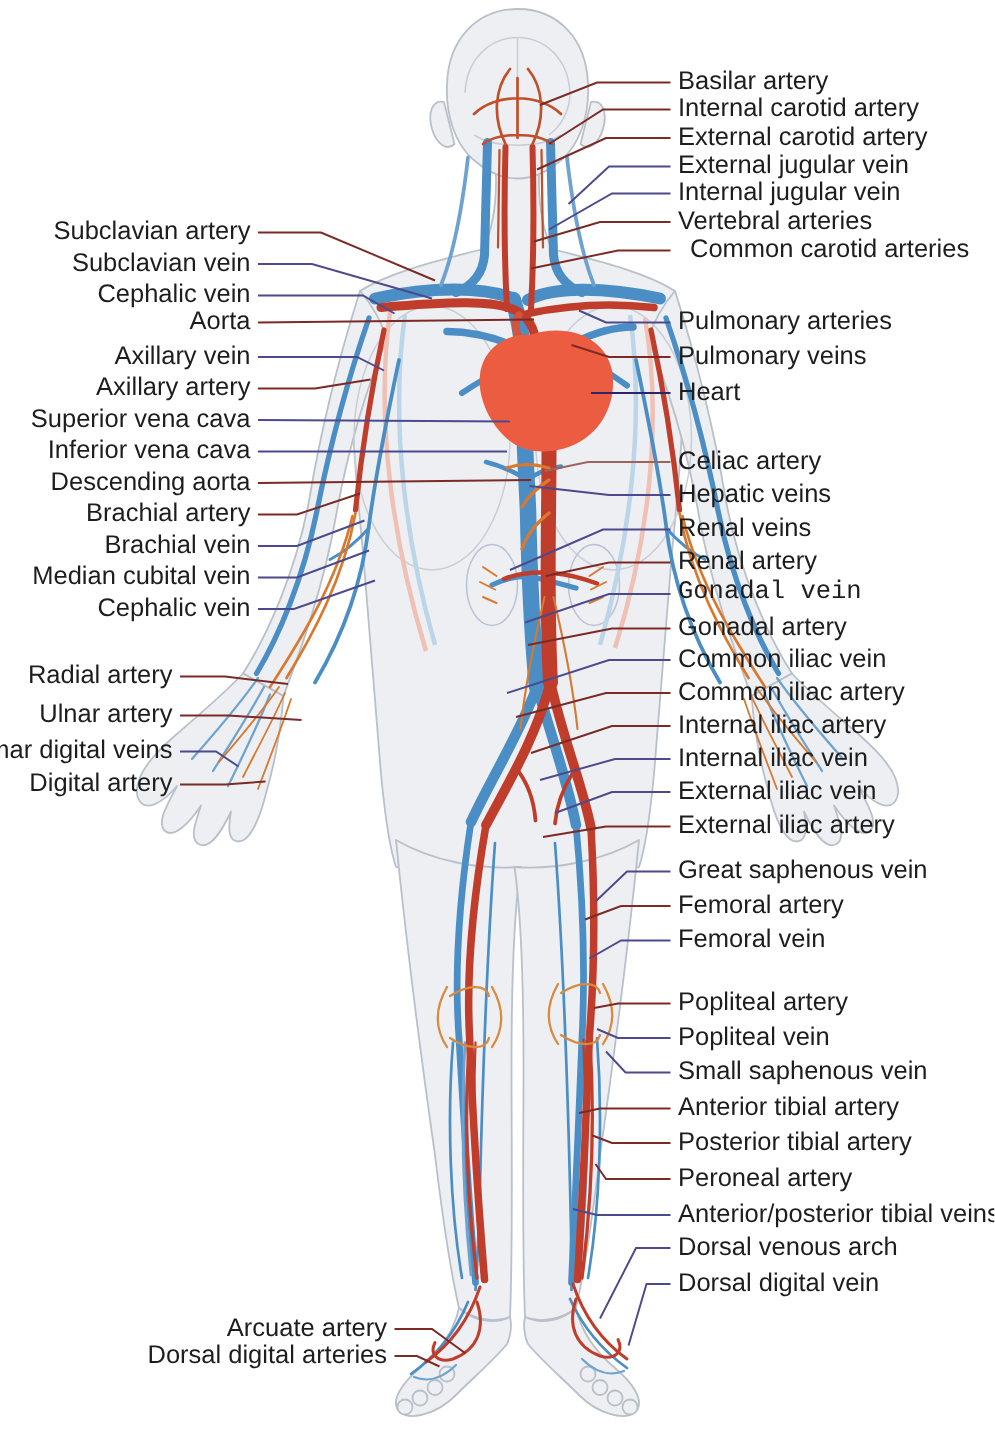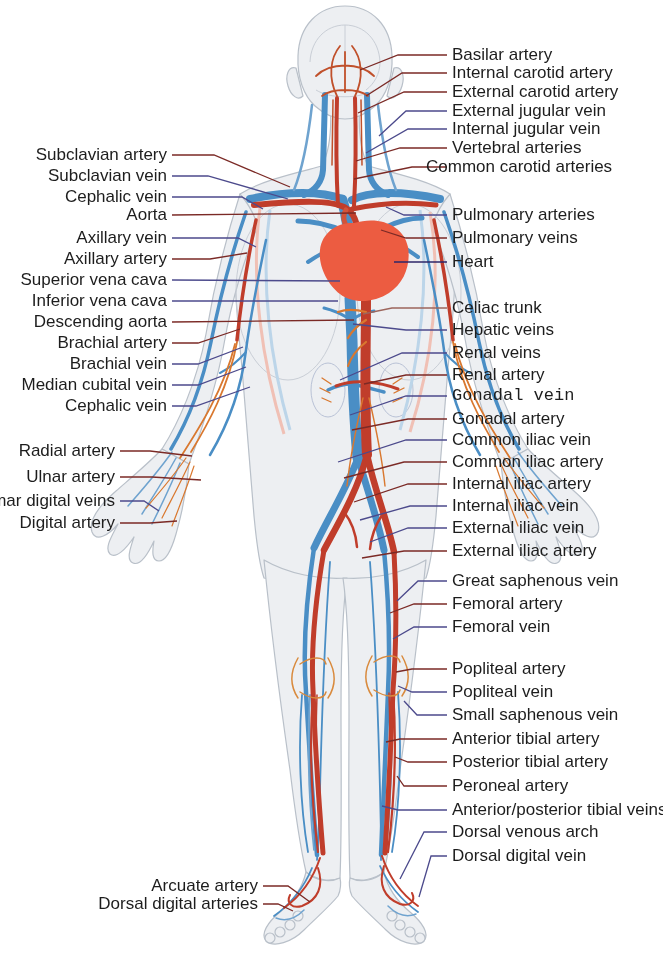--- a/index.html
+++ b/index.html
@@ -218,25 +218,25 @@
       <div class="vessel-label left" style="top: 501px; right: 548px;">Palmar digital veins</div>
       <div class="vessel-label left" style="top: 523px; right: 548px;">Digital artery</div>
       <div class="vessel-label left" style="top: 886px; right: 405px;">Arcuate artery</div>
       <div class="vessel-label left" style="top: 904px; right: 405px;">Dorsal digital arteries</div>
       <div class="vessel-label right" style="top: 55px; left: 452px;">Basilar artery</div>
       <div class="vessel-label right" style="top: 73px; left: 452px;">Internal carotid artery</div>
       <div class="vessel-label right" style="top: 92px; left: 452px;">External carotid artery</div>
       <div class="vessel-label right" style="top: 111px; left: 452px;">External jugular vein</div>
       <div class="vessel-label right" style="top: 129px; left: 452px;">Internal jugular vein</div>
       <div class="vessel-label right" style="top: 148px; left: 452px;">Vertebral arteries</div>
-      <div class="vessel-label right" style="top: 167px; left: 426px;">Common carotid arteries</div>
+      <div class="vessel-label right" style="top: 167px; left: 460px;">Common carotid arteries</div>
       <div class="vessel-label right" style="top: 215px; left: 452px;">Pulmonary arteries</div>
       <div class="vessel-label right" style="top: 238px; left: 452px;">Pulmonary veins</div>
       <div class="vessel-label right" style="top: 262px; left: 452px;">Heart</div>
-      <div class="vessel-label right" style="top: 308px; left: 452px;">Celiac trunk</div>
+      <div class="vessel-label right" style="top: 308px; left: 452px;">Celiac artery</div>
       <div class="vessel-label right" style="top: 330px; left: 452px;">Hepatic veins</div>
       <div class="vessel-label right" style="top: 353px; left: 452px;">Renal veins</div>
       <div class="vessel-label right" style="top: 375px; left: 452px;">Renal artery</div>
       <div class="vessel-label right" style="top: 396px; left: 452px; font-family: Liberation Mono, monospace;">Gonadal vein</div>
       <div class="vessel-label right" style="top: 419px; left: 452px;">Gonadal artery</div>
       <div class="vessel-label right" style="top: 440px; left: 452px;">Common iliac vein</div>
       <div class="vessel-label right" style="top: 462px; left: 452px;">Common iliac artery</div>
       <div class="vessel-label right" style="top: 484px; left: 452px;">Internal iliac artery</div>
       <div class="vessel-label right" style="top: 506px; left: 452px;">Internal iliac vein</div>
       <div class="vessel-label right" style="top: 528px; left: 452px;">External iliac vein</div>

